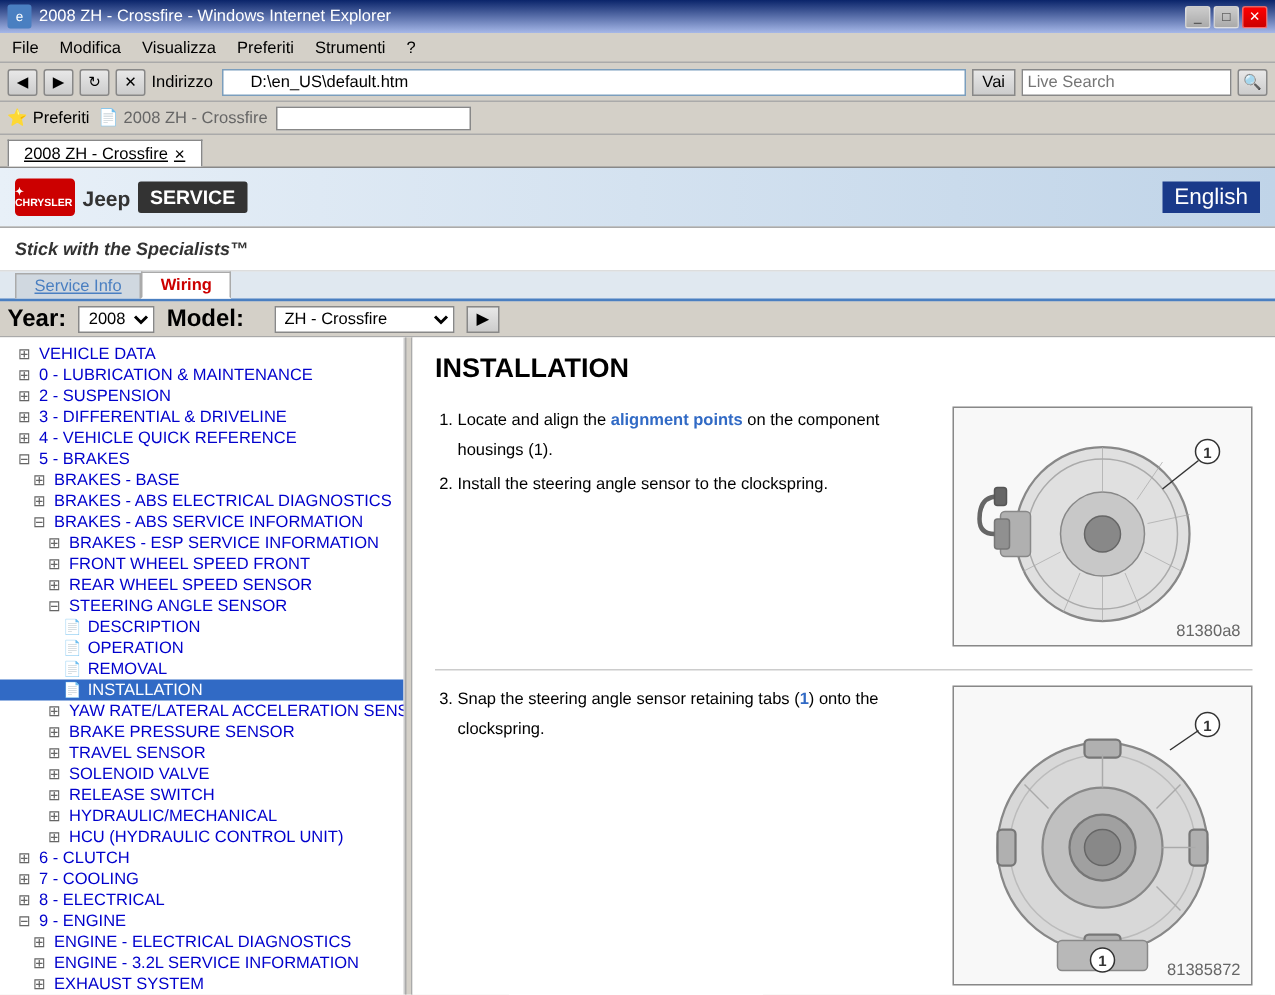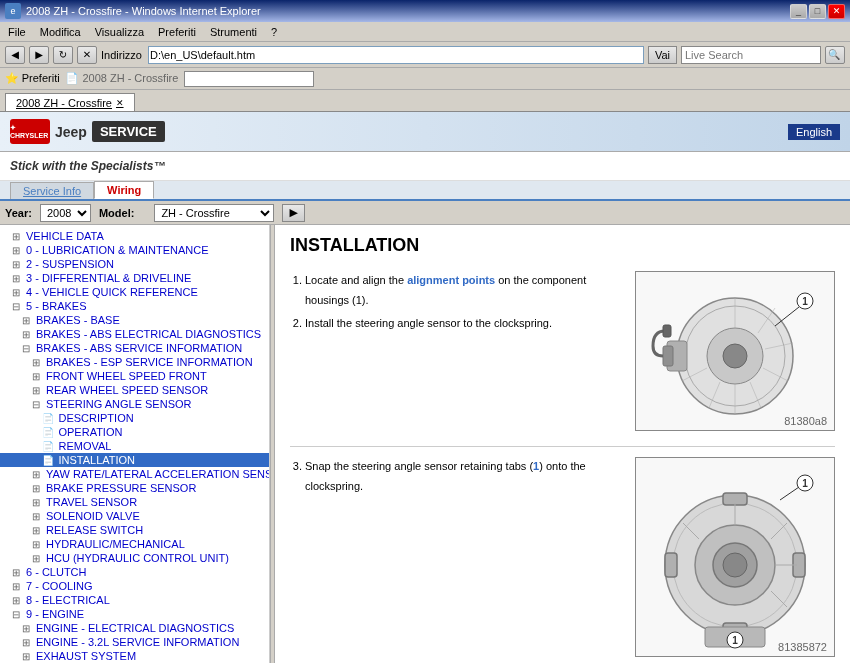--- a/index.html
+++ b/index.html
@@ -37,21 +37,21 @@
     .address-bar {
       background: #d4d0c8;
       padding: 2px 5px;
       display: flex;
       align-items: center;
       gap: 4px;
       height: 26px;
       border-bottom: 1px solid #aaa;
     }
     .addr-btn { width: 20px; height: 18px; background: linear-gradient(to bottom, #e8e8e8, #ccc); border: 1px solid #888; border-radius: 2px; cursor: pointer; font-size: 10px; display: flex; align-items: center; justify-content: center; }
-    .addr-input { flex: 1; height: 18px; border: 1px solid #7b9ebd; padding: 0 1px; font-size: 11px; background: white; }
+    .addr-input { flex: 1; height: 18px; border: 1px solid #7b9ebd; padding: 0 18px; font-size: 11px; background: white; }
     .search-input { width: 140px; height: 18px; border: 1px solid #888; padding: 0 3px; font-size: 11px; }
     .go-btn { height: 18px; padding: 0 6px; background: linear-gradient(to bottom, #e8e8e8, #ccc); border: 1px solid #888; font-size: 11px; cursor: pointer; }
 
     
     .fav-bar {
       background: #d4d0c8;
       padding: 2px 5px;
       display: flex;
       align-items: center;
       gap: 6px;
@@ -85,38 +85,38 @@
       display: flex;
       align-items: center;
       justify-content: space-between;
       padding: 0 10px;
       border-bottom: 1px solid #aaa;
     }
     .logo-area { display: flex; align-items: center; gap: 5px; }
     .chrysler-logo { width: 40px; height: 25px; background: #c00; border-radius: 3px; display: flex; align-items: center; justify-content: center; color: white; font-size: 7px; font-weight: bold; }
     .jeep-text { font-weight: bold; font-size: 14px; color: #333; }
     .service-badge { background: #333; color: white; padding: 3px 8px; font-weight: bold; font-size: 13px; border-radius: 2px; }
-    .english-btn { background: #1a3a8a; color: white; padding: 2px 8px; font-size: 11px; border: none; cursor: pointer; }
+    .english-btn { background: #1a3a8a; color: white; padding: 2px 8px; font-size: 15px; border: none; cursor: pointer; }
     .tagline { font-style: italic; font-weight: bold; font-size: 12px; color: #333; padding: 14px 10px; background: white; border-bottom: 1px solid #ddd; height: 18px; display: flex; align-items: center; }
     .nav-tabs { background: #e0e8f0; padding: 2px 10px; display: flex; gap: 0; height: 20px; align-items: center; border-bottom: 2px solid #4a7fc1; }
     .nav-tab { padding: 2px 12px; font-size: 11px; cursor: pointer; border: 1px solid #aaa; border-bottom: none; background: #d0d8e0; }
     .nav-tab.active { background: white; border-bottom: 1px solid white; color: #c00; font-weight: bold; }
     .nav-tab.inactive { color: #4a7fc1; text-decoration: underline; }
 
     
     .model-bar {
       background: #d4d0c8;
       padding: 3px 5px;
       display: flex;
       align-items: center;
       gap: 8px;
       height: 24px;
       border-bottom: 1px solid #aaa;
     }
-    .model-label { font-size: 11px; font-weight: bold; }
+    .model-label { font-size: 16px; font-weight: bold; }
     .model-select { height: 18px; font-size: 11px; border: 1px solid #888; background: white; padding: 0 2px; }
 
     
     .sidebar {
       width: 270px;
       min-width: 270px;
       background: white;
       border-right: 1px solid #ccc;
       overflow-y: auto;
       overflow-x: hidden;

